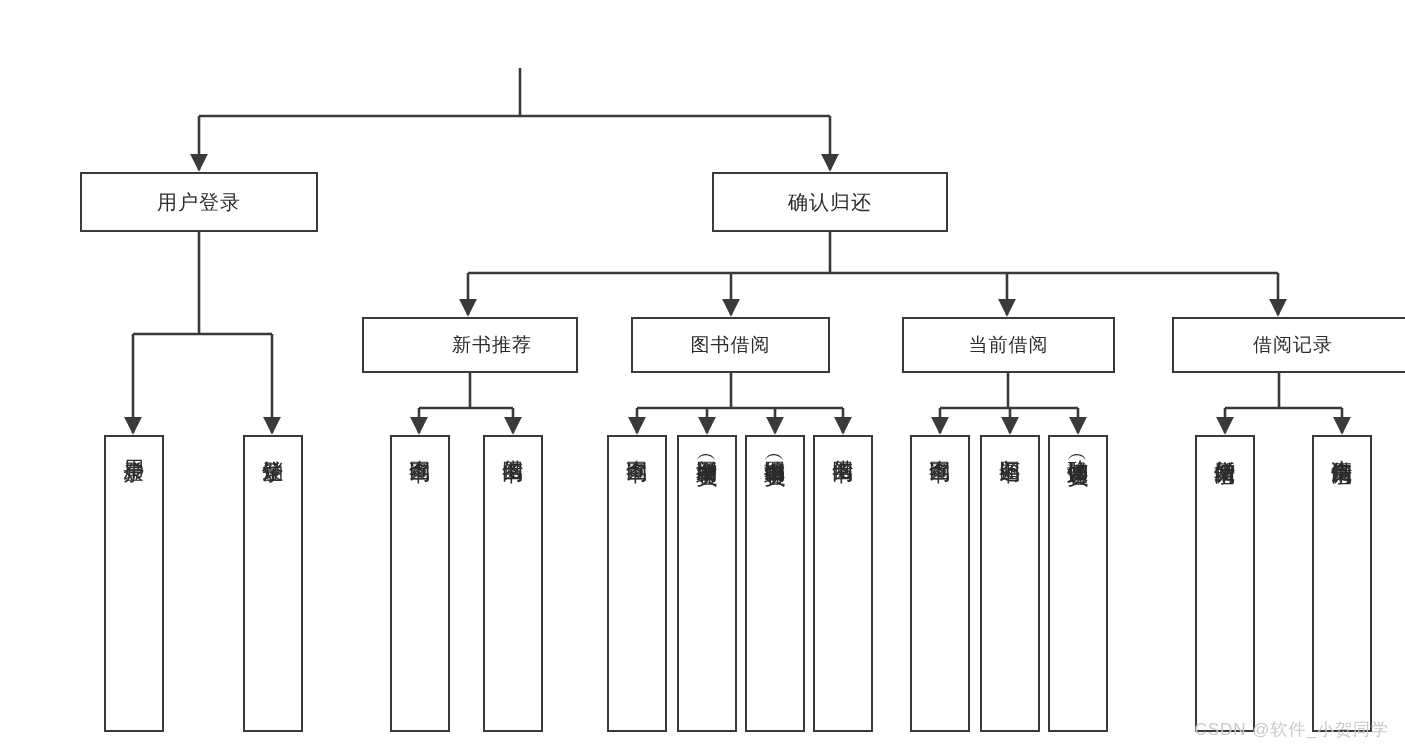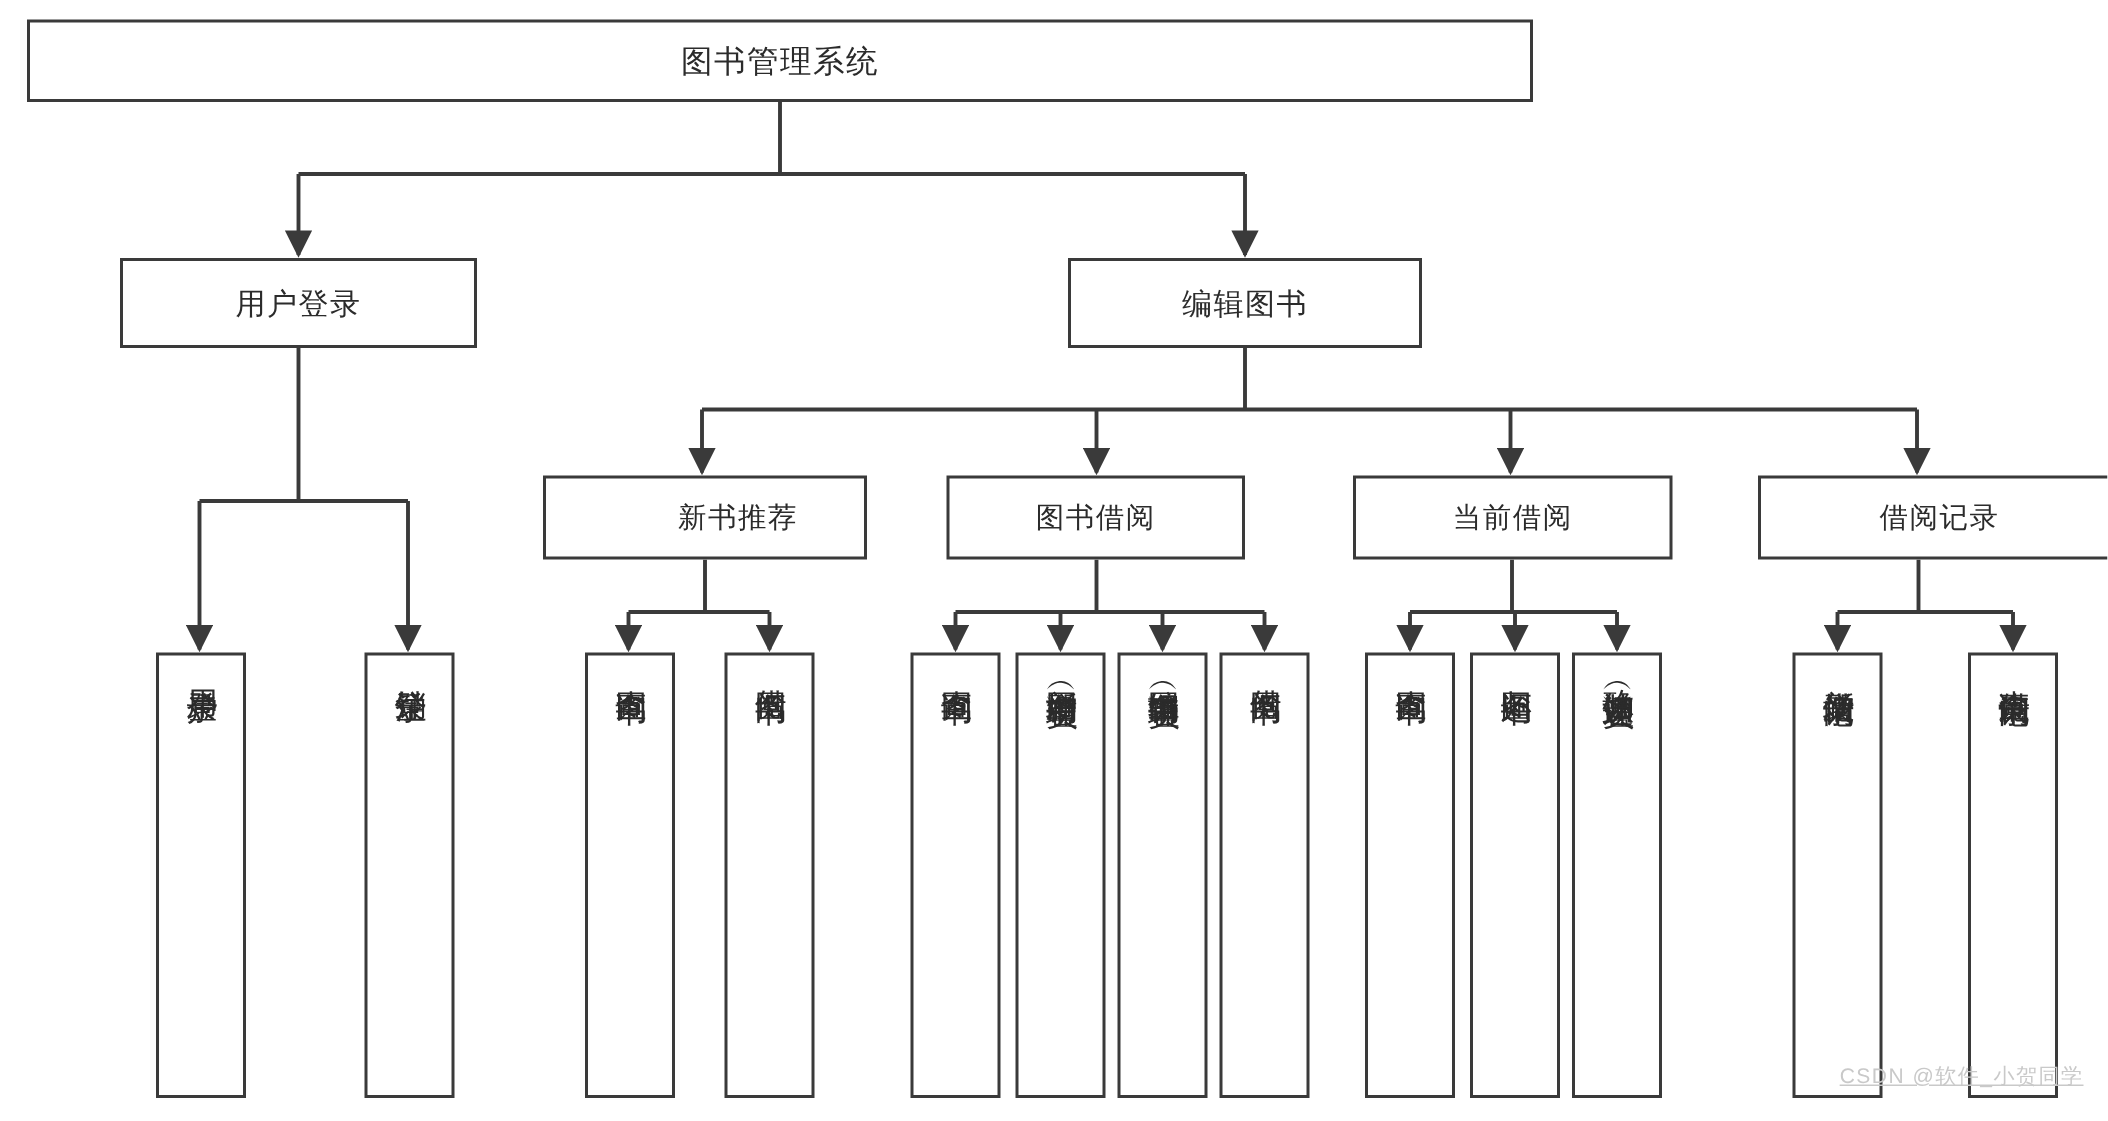--- a/index.html
+++ b/index.html
@@ -59,27 +59,26 @@
     white-space: nowrap;
     display: block;
   }
   .htext {
     white-space: nowrap;
     letter-spacing: 1px;
   }
   .watermark {
     position: absolute;
     right: 16px;
-    bottom: 20px;
-    font-size: 14px;
+    bottom: 6px;
+    font-size: 17px;
     color: #c9c9c9;
     letter-spacing: 1px;
     white-space: nowrap;
     z-index: 3;
-    text-decoration: underline;
   }
 </style>
 </head>
 <body>
 
 <div id="canvas">
 
   <svg id="wires" viewBox="0 0 1405 747" xmlns="http://www.w3.org/2000/svg">
     <defs>
       <marker id="arw" viewBox="0 0 10 10" refX="9" refY="5" markerWidth="7" markerHeight="7" orient="auto-start-reverse">
@@ -123,29 +122,26 @@
       <path d="M 1010 408 L 1010 433" marker-end="url(#arw)"></path>
       <path d="M 1078 408 L 1078 433" marker-end="url(#arw)"></path>
 
       <path d="M 1279 373 L 1279 408"></path>
       <path d="M 1225 408 L 1342 408"></path>
       <path d="M 1225 408 L 1225 433" marker-end="url(#arw)"></path>
       <path d="M 1342 408 L 1342 433" marker-end="url(#arw)"></path>
     </g>
   </svg>
 
-  <div class="node root" style="left:18px; top:13px; width:1004px; height:55px;">
-    <span class="htext">图书管理系统</span>
-  </div>
 
   <div class="node lvl1" style="left:80px; top:172px; width:238px; height:60px;">
     <span class="htext">用户登录</span>
   </div>
   <div class="node lvl1" style="left:712px; top:172px; width:236px; height:60px;">
-    <span class="htext">编辑图书</span>
+    <span class="htext">确认归还</span>
   </div>
 
   <div class="node lvl2" style="left:362px; top:317px; width:216px; height:56px;padding-left:44px;">
     <span class="htext">新书推荐</span>
   </div>
   <div class="node lvl2" style="left:902px; top:317px; width:213px; height:56px;">
     <span class="htext">当前借阅</span>
   </div>
   <div class="node lvl2" style="left:631px; top:317px; width:199px; height:56px;">
     <span class="htext">图书借阅</span>

